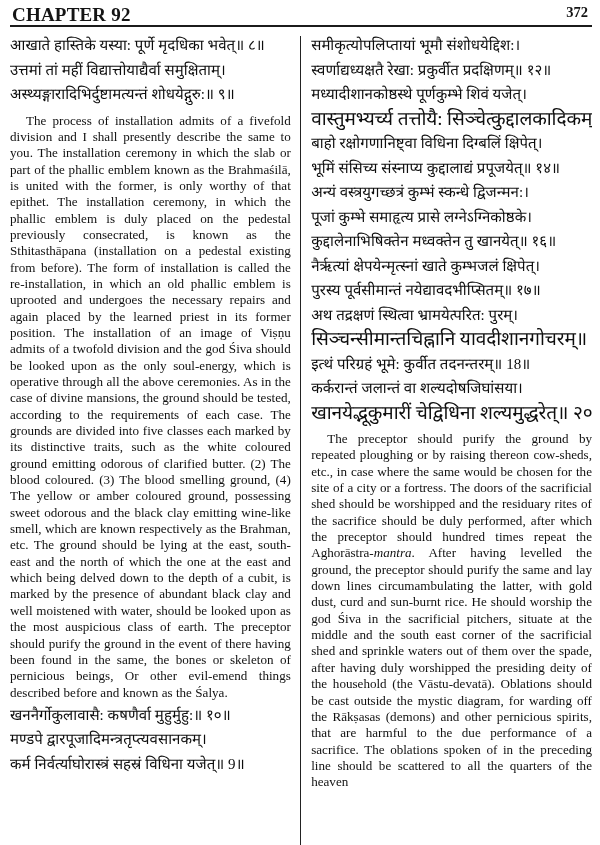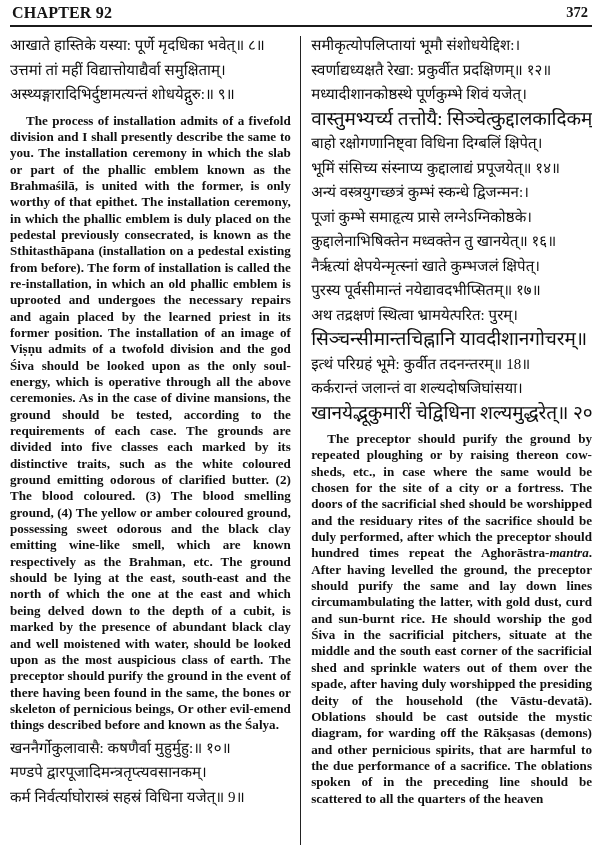--- a/index.html
+++ b/index.html
@@ -27,21 +27,21 @@
     right: 12px;
     top: 4px;
     height: 22px;
     display: flex;
     align-items: flex-start;
     justify-content: space-between;
   }
   .chapter-label {
     font-family: "Liberation Serif", "DejaVu Serif", serif;
     font-weight: bold;
-    font-size: 16px;
+    font-size: 19px;
     letter-spacing: 0.2px;
     color: #141414;
   }
   .folio {
     font-family: "Liberation Serif", "DejaVu Serif", serif;
     font-weight: bold;
     font-size: 14.5px;
     color: #141414;
   }
   .head-rule {
@@ -97,21 +97,20 @@
     font-family: "Liberation Serif", "DejaVu Serif", serif;
     font-size: 13.1px;
     line-height: 16.35px;
     text-align: justify;
     text-indent: 16px;
     color: #101010;
     margin: 2px 0 0 0;
     hyphens: auto;
     -webkit-hyphens: auto;
     word-spacing: 0.1px;
-    font-weight: bold;
   }
   .prose i { font-style: italic; }
 
   .gap-small { height: 4px; }
   .gap-tiny { height: 2px; }
 </style>
 </head>
 <body>
 
 <div id="page">

